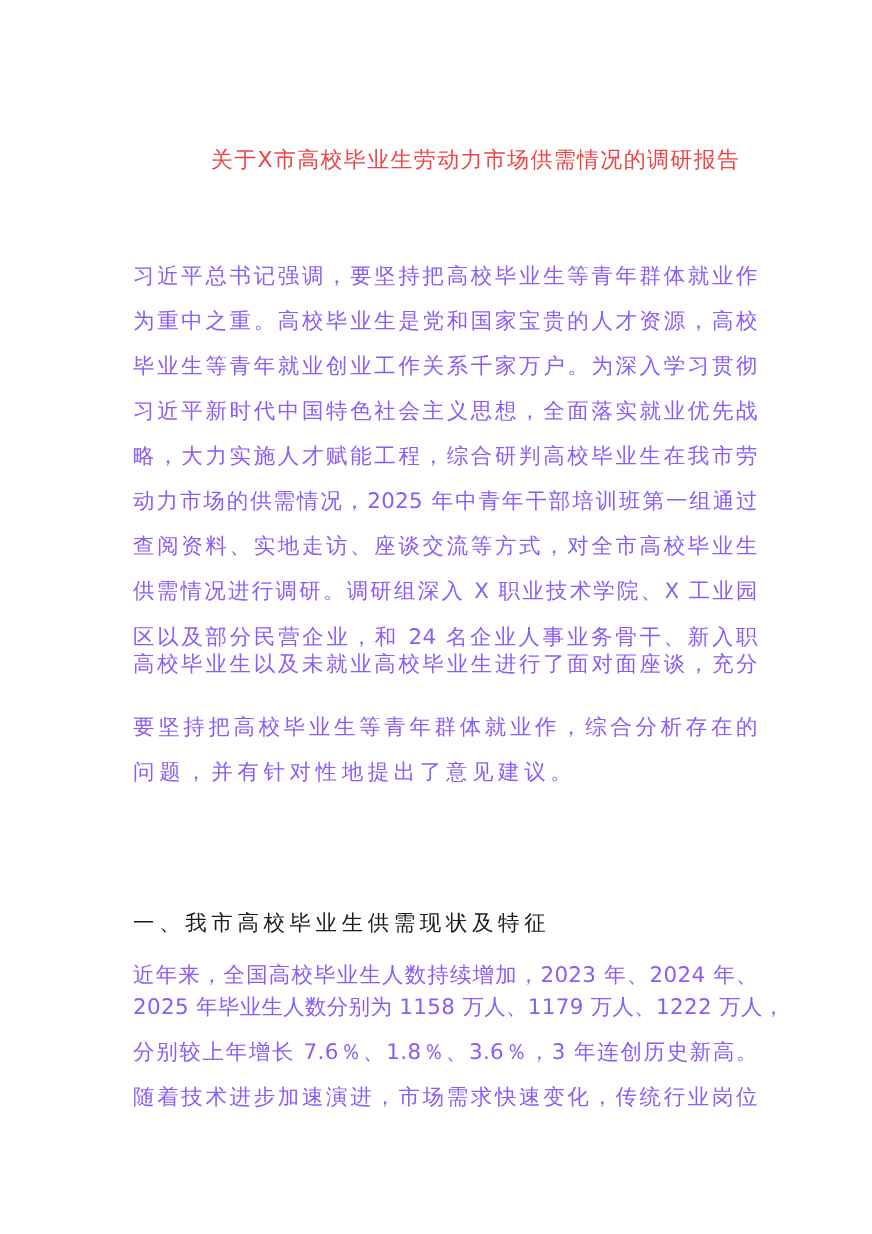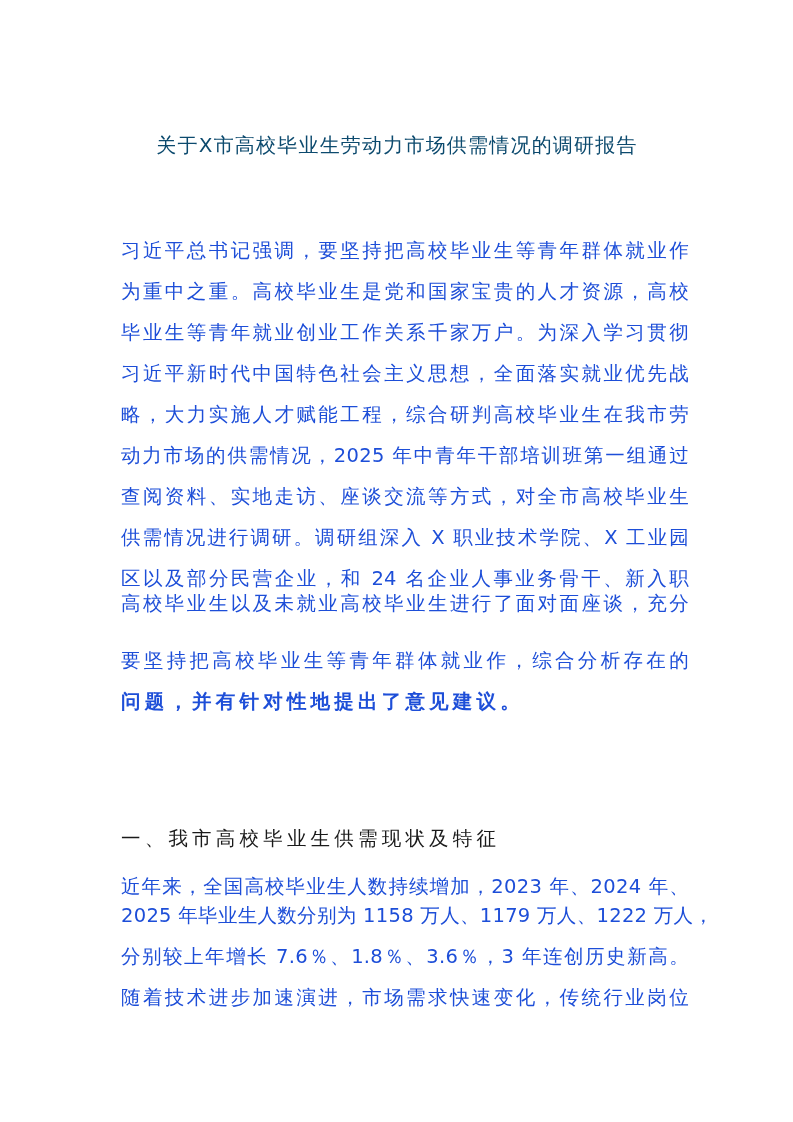--- a/index.html
+++ b/index.html
@@ -23,41 +23,40 @@
       background: #ffffff;
     }
     .title {
       position: absolute;
       left: 121px;
       top: 130px;
       width: 552px;
       font-size: 20px;
       line-height: 30px;
       letter-spacing: 1.2px;
-      text-align: center;
-      color: #0c4a6e;
+      text-align: right;
+      color: #ef4444;
       white-space: nowrap;
     }
     .line {
       position: absolute;
       left: 121px;
       width: 568px;
       height: 30px;
       font-size: 19.5px;
       line-height: 30px;
-      color: #1d4ed8;
+      color: #8b5cf6;
       white-space: nowrap;
       text-align: justify;
       text-align-last: justify;
       letter-spacing: 0.3px;
     }
     .line.last {
       text-align-last: left;
       letter-spacing: 4.2px;
-      font-weight: bold;
     }
     .heading {
       position: absolute;
       left: 121px;
       top: 780px;
       font-size: 19.5px;
       line-height: 30px;
       letter-spacing: 4.2px;
       color: #1a1a1a;
       white-space: nowrap;

